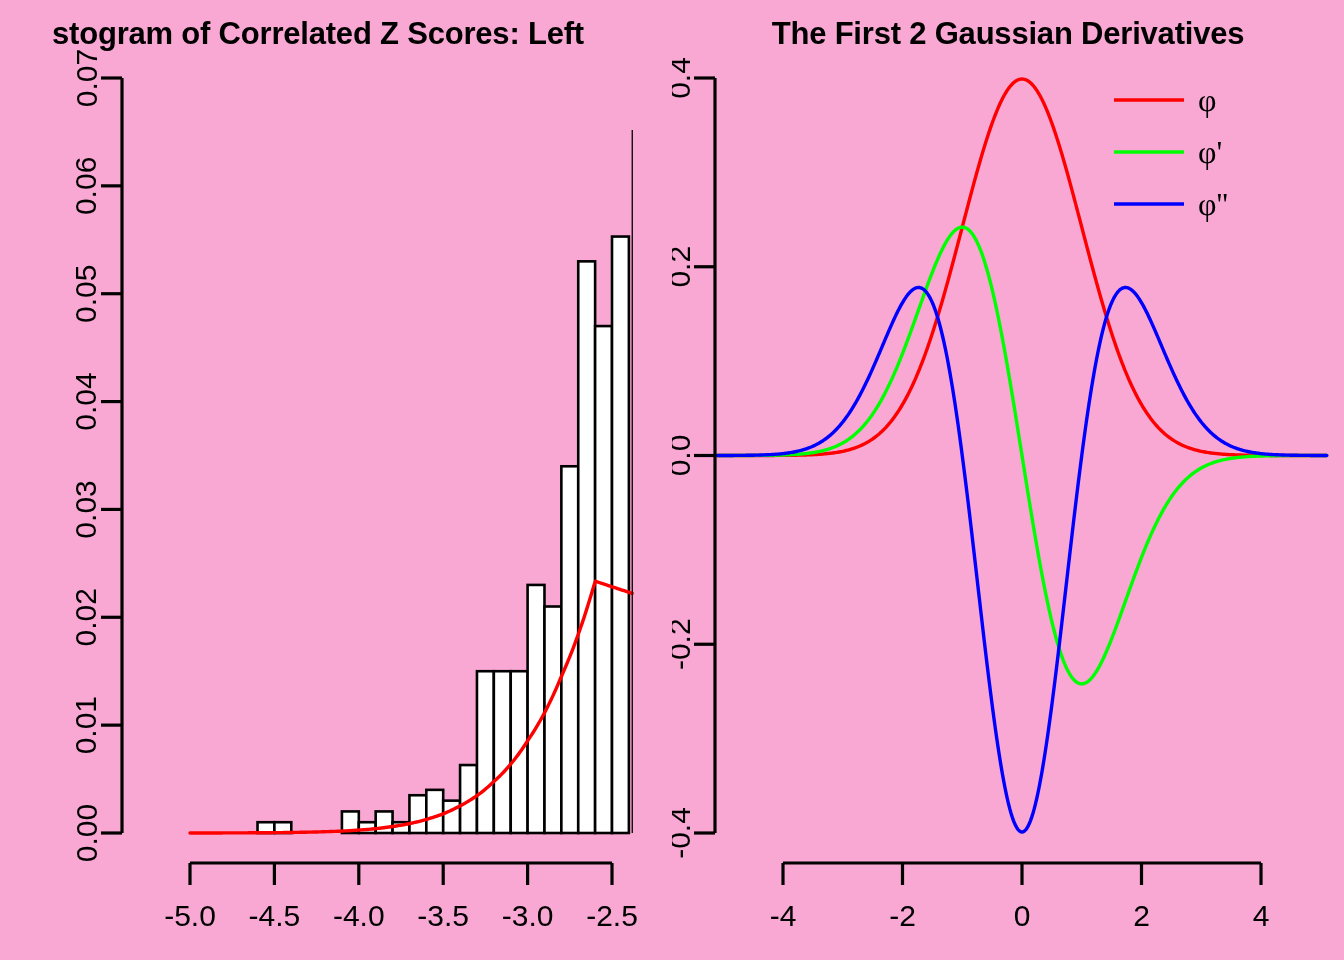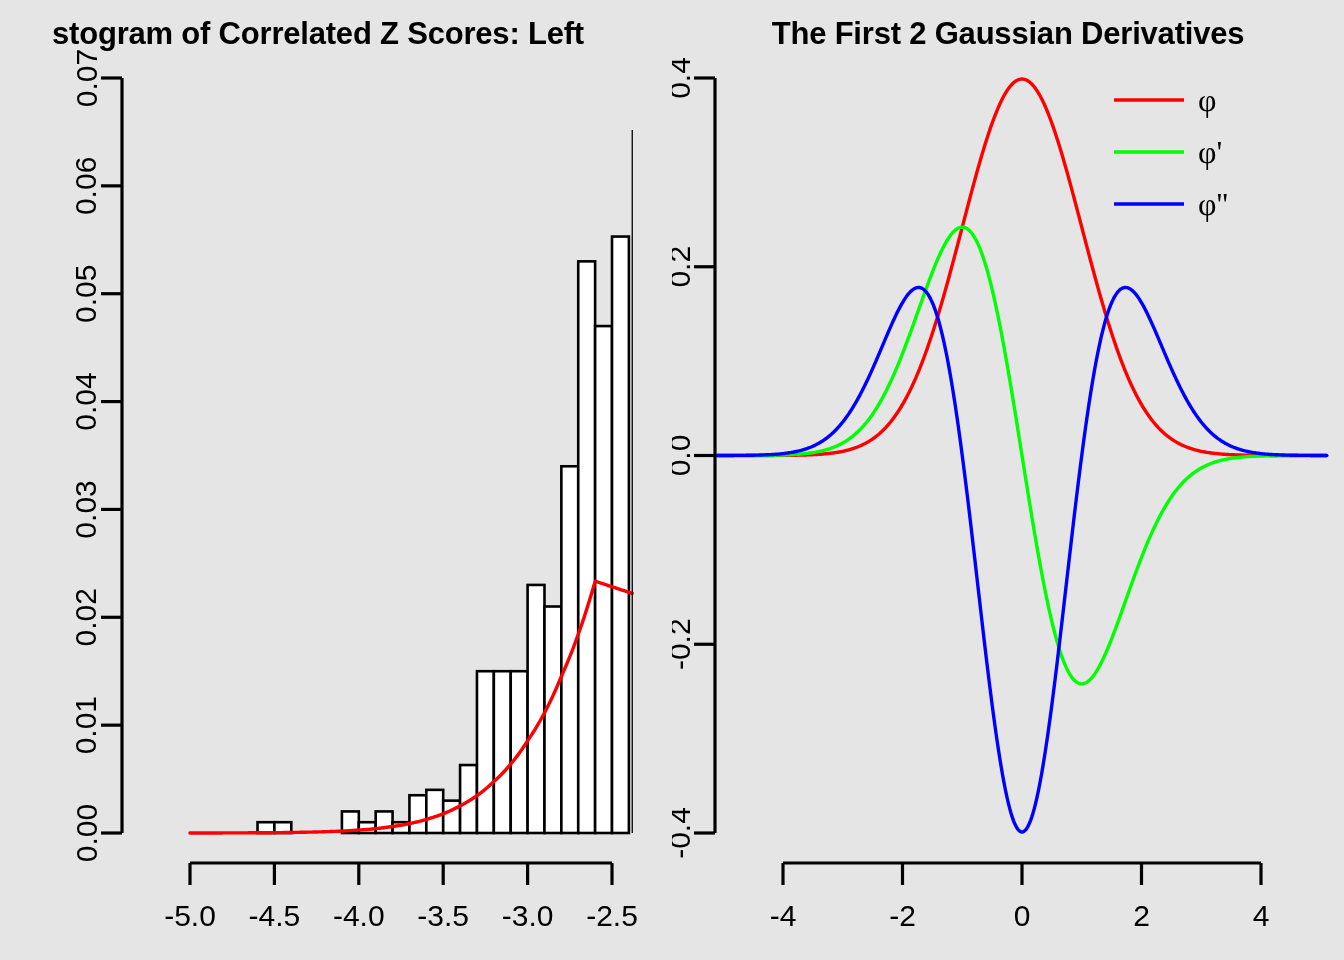--- a/index.html
+++ b/index.html
@@ -10,21 +10,21 @@
   body {
     width: 1344px;
     height: 960px;
     font-family: "Liberation Sans", sans-serif;
     overflow: hidden;
   }
   #root {
     position: relative;
     width: 1344px;
     height: 960px;
-    background: #e5e5e5;
+    background: #f9a8d4;
   }
   .panel {
     position: absolute;
     top: 0;
     height: 960px;
   }
   #panel-left  { left: 0px;   width: 672px; }
   #panel-right { left: 672px; width: 672px; }
 
   .panel-title {

